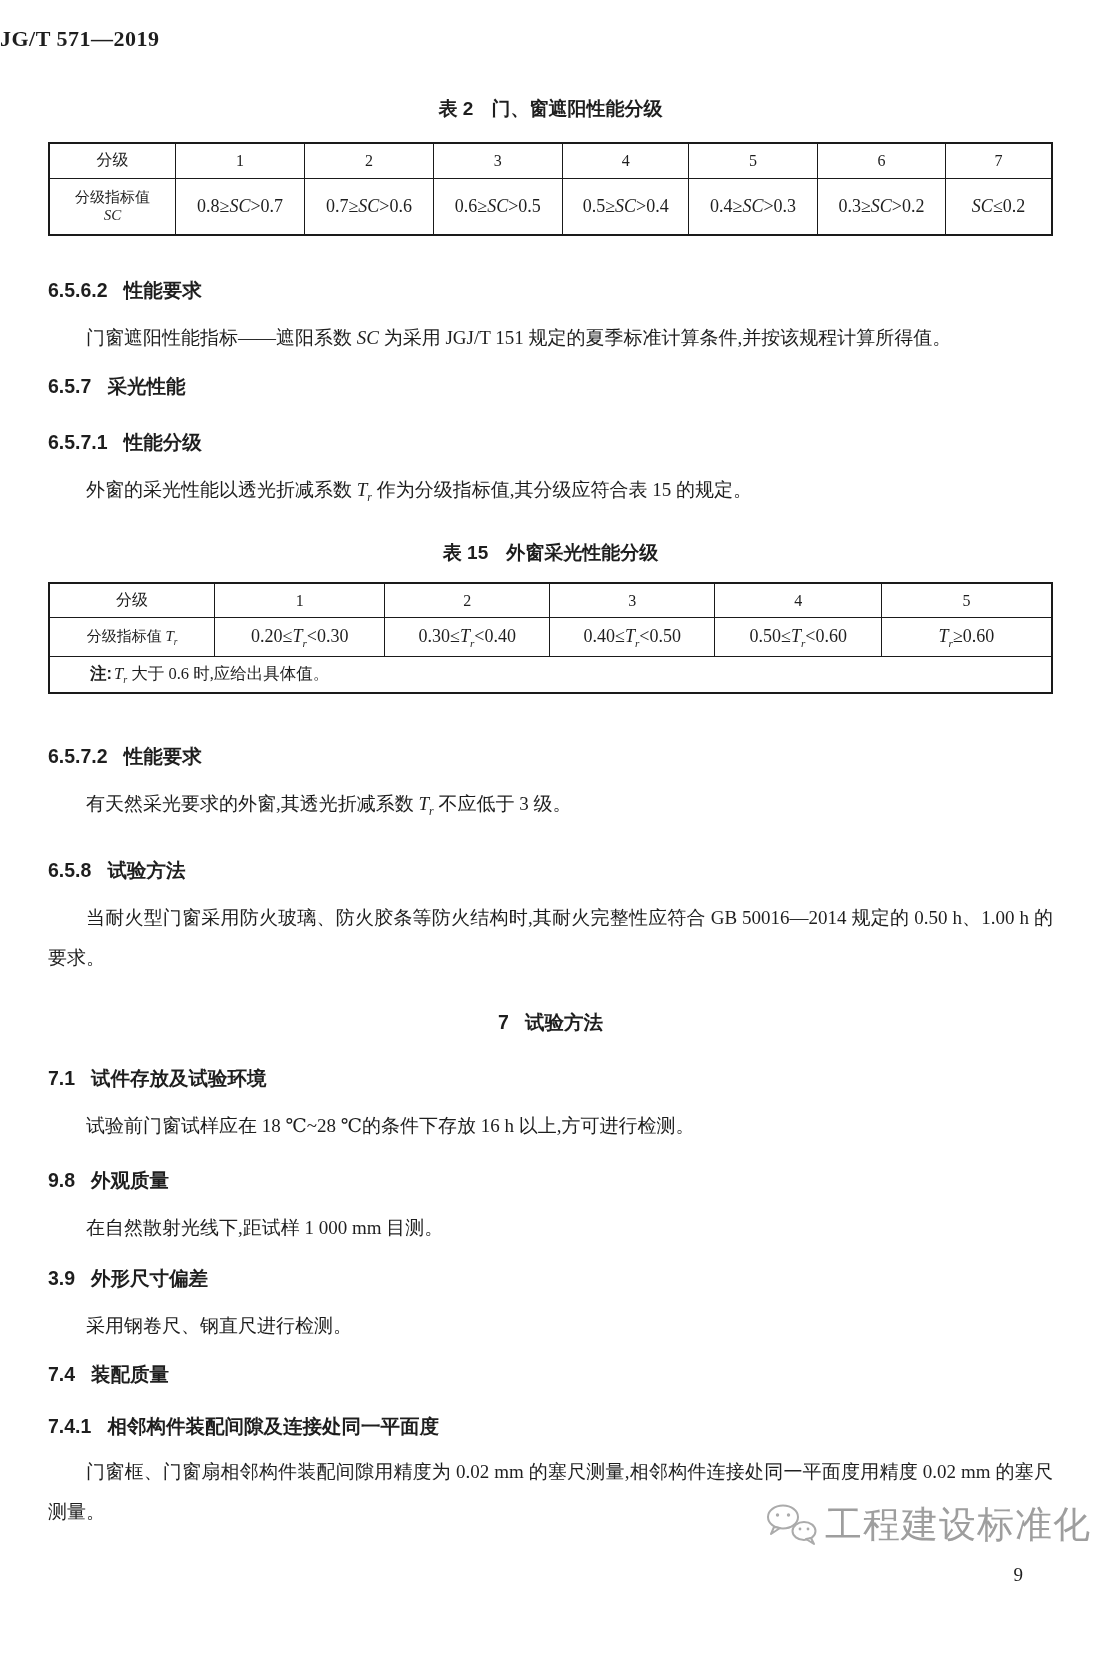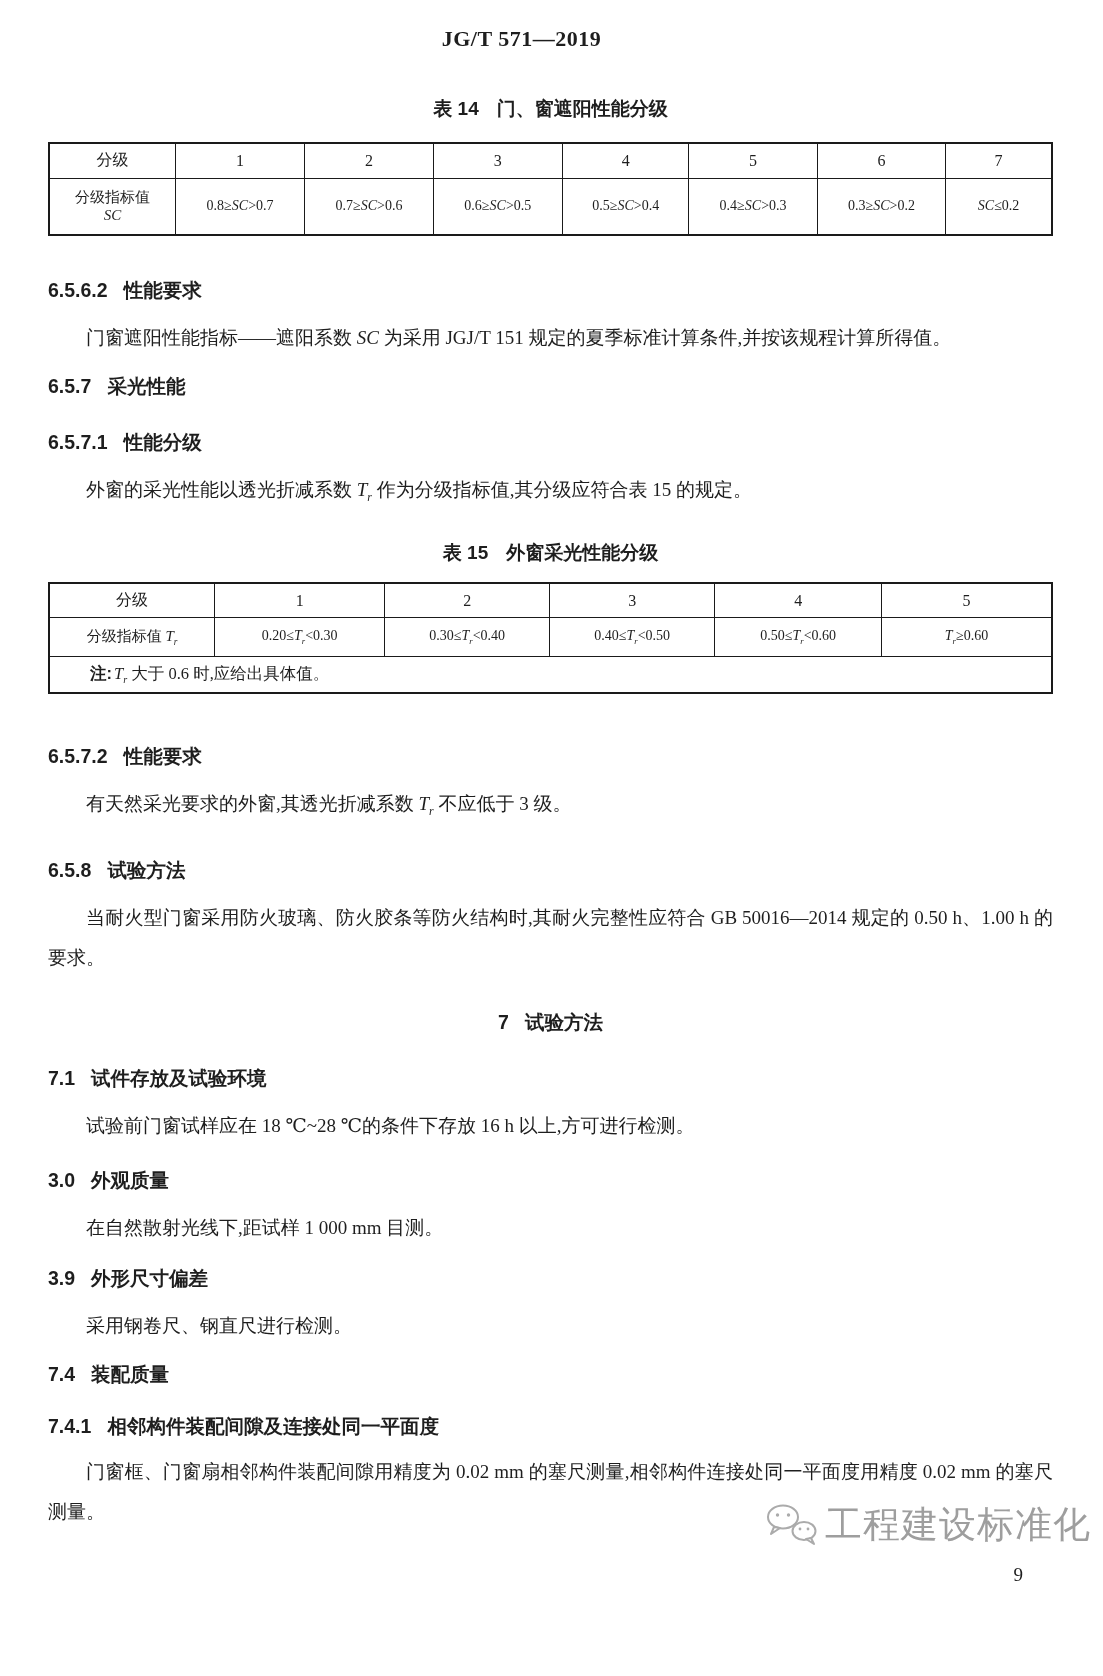--- a/index.html
+++ b/index.html
@@ -9,21 +9,21 @@
     background: #ffffff;
     position: relative;
     overflow: hidden;
     font-family: "Liberation Serif", "DejaVu Serif", serif;
     color: #1e1e1e;
   }
   .content { padding: 0 50px 0 48px; }
 
   .doc-header {
     padding: 26px 60px 0 0;
-    text-align: center;
+    text-align: left;
     font-weight: bold;
     font-size: 22px;
     letter-spacing: 0.5px;
   }
 
   .caption {
     text-align: center;
     font-family: "Liberation Sans", "DejaVu Sans", sans-serif;
     font-weight: bold;
     font-size: 19px;
@@ -34,21 +34,21 @@
   table {
     width: 100%;
     border-collapse: collapse;
     table-layout: fixed;
     border: 2px solid #1a1a1a;
   }
   td {
     border: 1px solid #1a1a1a;
     text-align: center;
     vertical-align: middle;
-    font-size: 14px;
+    font-size: 18px;
     padding: 2px;
   }
   .t14-head td, .t15-head td { height: 35px; font-size: 16px; }
   .t14-data td { height: 57px; }
   .t15-data td { height: 39px; }
   .row-label { font-size: 15px; }
   .t15-note td {
     height: 36px;
     text-align: left;
     padding-left: 40px;
@@ -105,21 +105,21 @@
 </head>
 <body>
 
 <div class="page">
 
   <div class="doc-header">JG/T 571—2019</div>
 
   <div class="content">
 
     <div class="caption mt44">
-      <span class="cap-num">表 14</span><span>门、窗遮阳性能分级</span>
+      <span class="cap-num">表 2</span><span>门、窗遮阳性能分级</span>
     </div>
     <table class="mt20">
       <colgroup>
         <col style="width:12.6%">
           <col style="width:12.9%">
           <col style="width:12.8%">
           <col style="width:12.9%">
         <col style="width:12.6%">
           <col style="width:12.8%">
           <col style="width:12.8%">
@@ -214,21 +214,21 @@
 
     <div class="hd mt30">
       <span class="num">7</span><span>试验方法</span>
     </div>
     <div class="hd mt28">
       <span class="num">7.1</span><span>试件存放及试验环境</span>
     </div>
     <p class="para mt14">试验前门窗试样应在 18 ℃~28 ℃的条件下存放 16 h 以上,方可进行检测。</p>
 
     <div class="hd mt20">
-      <span class="num">3.0</span><span>外观质量</span>
+      <span class="num">9.8</span><span>外观质量</span>
     </div>
     <p class="para mt14">在自然散射光线下,距试样 1 000 mm 目测。</p>
 
     <div class="hd mt16">
       <span class="num">3.9</span><span>外形尺寸偏差</span>
     </div>
     <p class="para mt14">采用钢卷尺、钢直尺进行检测。</p>
 
     <div class="hd mt14">
       <span class="num">7.4</span><span>装配质量</span>

